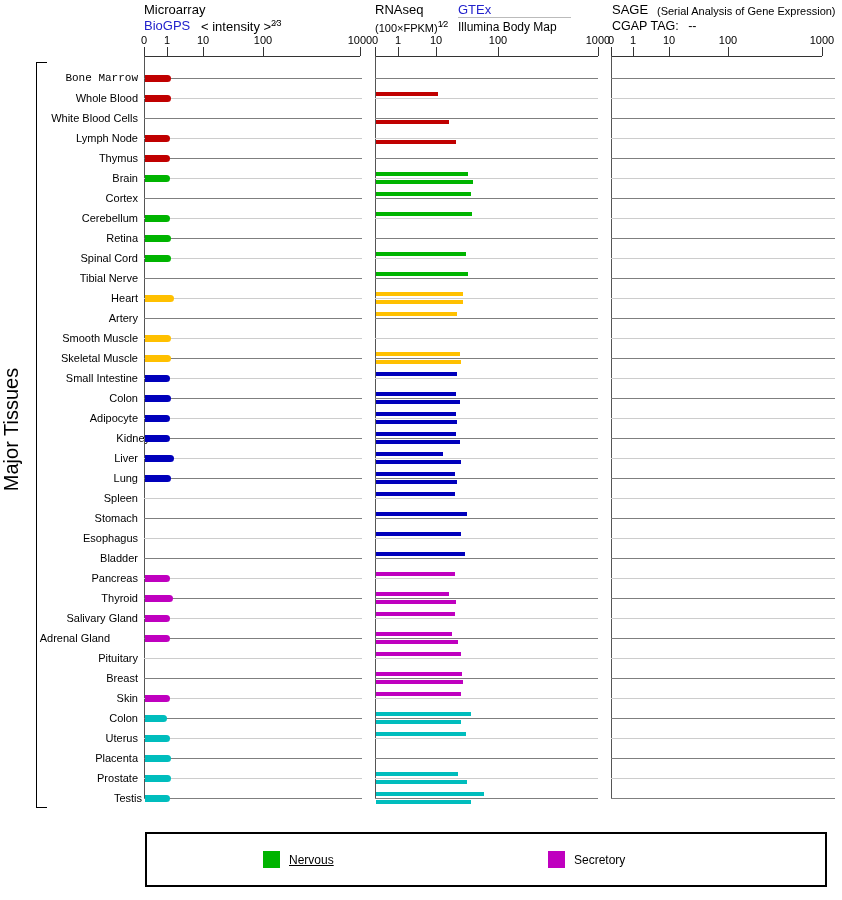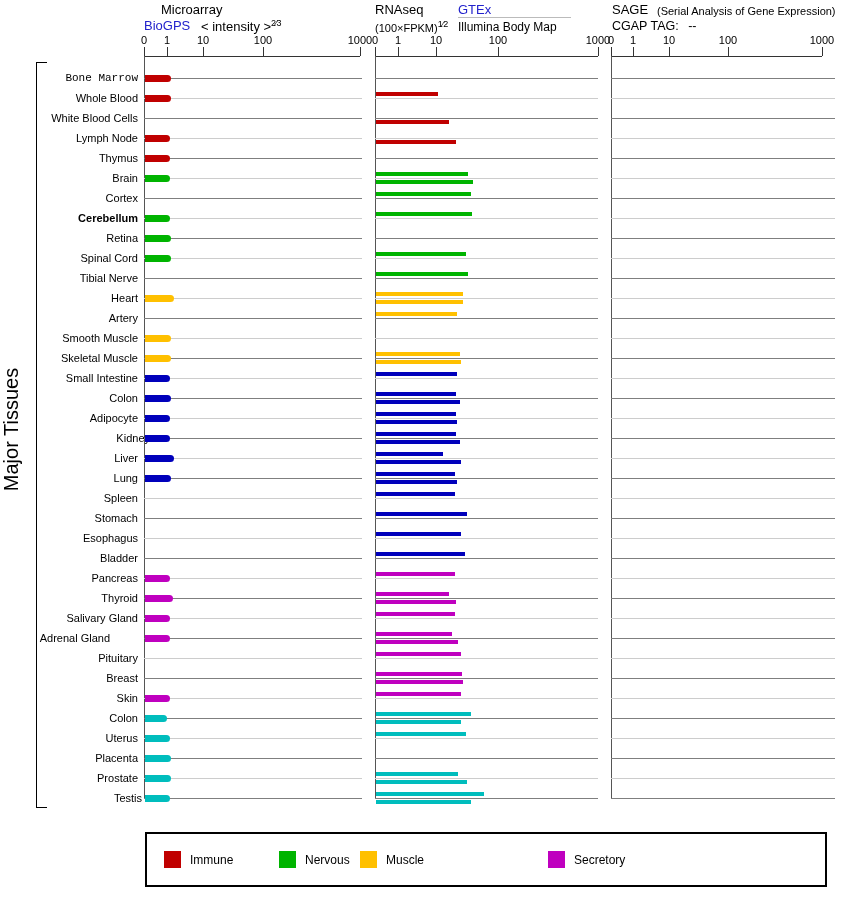--- a/index.html
+++ b/index.html
@@ -16,21 +16,21 @@
   .legend-item{position:absolute;top:0;height:100%;display:flex;align-items:center;gap:9px;}
   .legend-swatch{width:17px;height:17px;display:inline-block;}
   .legend-label{font-size:12px;white-space:nowrap;}
   .rot{transform:rotate(-90deg);transform-origin:center center;}
 </style>
 </head>
 <body>
 
 <div id="stage">
 
-  <div class="abs hdr-title" style="left:161px;top:2px;text-align:right;">Microarray</div>
+  <div class="abs hdr-title" style="left:144px;top:2px;text-align:right;">Microarray</div>
   <div class="abs link" style="left:144px;top:18px;">BioGPS</div>
   <div class="abs" style="left:201px;top:18px;font-size:13px;">
     <span>&lt; intensity &gt;</span><sup class="supfrac">2⁄3</sup>
   </div>
 
   <div class="abs hdr-title" style="left:375px;top:2px;">RNAseq</div>
   <div class="abs hdr-sub" style="left:375px;top:19px;">
     <span>(100×FPKM)</span><sup class="supfrac">1⁄2</sup>
   </div>
   <div class="abs link" style="left:458px;top:2px;">GTEx</div>
@@ -118,21 +118,21 @@
       <div class="abs" style="left: 375px; top: 178px; width: 223px; height: 1px; background: rgb(204, 204, 204);"></div>
       <div class="abs" style="left: 611px; top: 178px; width: 224px; height: 1px; background: rgb(204, 204, 204);"></div>
       <div class="abs" style="left: 145px; top: 175px; width: 25px; height: 7px; background: rgb(0, 180, 0); border-radius: 0px 3.5px 3.5px 0px;"></div>
       <div class="abs" style="left: 376px; top: 172px; width: 92px; height: 4px; background: rgb(0, 180, 0);"></div>
       <div class="abs" style="left: 376px; top: 180px; width: 97px; height: 4px; background: rgb(0, 180, 0);"></div>
       <div class="abs tissue-label" style="left: 0px; top: 191px; width: 138px;">Cortex</div>
       <div class="abs" style="left: 144px; top: 198px; width: 218px; height: 1px; background: rgb(127, 127, 127);"></div>
       <div class="abs" style="left: 375px; top: 198px; width: 223px; height: 1px; background: rgb(127, 127, 127);"></div>
       <div class="abs" style="left: 611px; top: 198px; width: 224px; height: 1px; background: rgb(127, 127, 127);"></div>
       <div class="abs" style="left: 376px; top: 192px; width: 95px; height: 4px; background: rgb(0, 180, 0);"></div>
-      <div class="abs tissue-label" style="left: 0px; top: 211px; width: 138px; font-weight: bold;">Cerebellum</div>
+      <div class="abs tissue-label" style="left: 0px; top: 211px; width: 138px;">Cerebellum</div>
       <div class="abs" style="left: 144px; top: 218px; width: 218px; height: 1px; background: rgb(204, 204, 204);"></div>
       <div class="abs" style="left: 375px; top: 218px; width: 223px; height: 1px; background: rgb(204, 204, 204);"></div>
       <div class="abs" style="left: 611px; top: 218px; width: 224px; height: 1px; background: rgb(204, 204, 204);"></div>
       <div class="abs" style="left: 145px; top: 215px; width: 25px; height: 7px; background: rgb(0, 180, 0); border-radius: 0px 3.5px 3.5px 0px;"></div>
       <div class="abs" style="left: 376px; top: 212px; width: 96px; height: 4px; background: rgb(0, 180, 0);"></div>
       <div class="abs tissue-label" style="left: 0px; top: 231px; width: 138px;">Retina</div>
       <div class="abs" style="left: 144px; top: 238px; width: 218px; height: 1px; background: rgb(127, 127, 127);"></div>
       <div class="abs" style="left: 375px; top: 238px; width: 223px; height: 1px; background: rgb(127, 127, 127);"></div>
       <div class="abs" style="left: 611px; top: 238px; width: 224px; height: 1px; background: rgb(127, 127, 127);"></div>
       <div class="abs" style="left: 145px; top: 235px; width: 26px; height: 7px; background: rgb(0, 180, 0); border-radius: 0px 3.5px 3.5px 0px;"></div>
@@ -303,30 +303,22 @@
       <div class="abs tissue-label" style="left: 4px; top: 791px; width: 138px;">Testis</div>
       <div class="abs" style="left: 144px; top: 798px; width: 218px; height: 1px; background: rgb(127, 127, 127);"></div>
       <div class="abs" style="left: 375px; top: 798px; width: 223px; height: 1px; background: rgb(127, 127, 127);"></div>
       <div class="abs" style="left: 611px; top: 798px; width: 224px; height: 1px; background: rgb(127, 127, 127);"></div>
       <div class="abs" style="left: 145px; top: 795px; width: 25px; height: 7px; background: rgb(0, 189, 189); border-radius: 0px 3.5px 3.5px 0px;"></div>
       <div class="abs" style="left: 376px; top: 792px; width: 108px; height: 4px; background: rgb(0, 189, 189);"></div>
       <div class="abs" style="left: 376px; top: 800px; width: 95px; height: 4px; background: rgb(0, 189, 189);"></div>
     </div>
 
   <div id="legend" class="abs legend-box" style="left:145px;top:832px;width:678px;height:51px;">
-      <div class="legend-item" style="left: 17px;">
-        <span class="legend-swatch" style="background: rgb(192, 0, 0);"></span>
-        <span class="legend-label">Immune</span>
-      </div>
-      <div class="legend-item" style="left: 132px;">
+      <div class="legend-item" style="left: 116px; text-decoration: underline;">
         <span class="legend-swatch" style="background: rgb(0, 180, 0);"></span>
         <span class="legend-label">Nervous</span>
-      </div>
-      <div class="legend-item" style="left: 213px;">
-        <span class="legend-swatch" style="background: rgb(255, 192, 0);"></span>
-        <span class="legend-label">Muscle</span>
       </div>
       <div class="legend-item" style="left: 401px;">
         <span class="legend-swatch" style="background: rgb(191, 0, 191);"></span>
         <span class="legend-label">Secretory</span>
       </div>
     </div>
 </div>
 
 </body></html>

